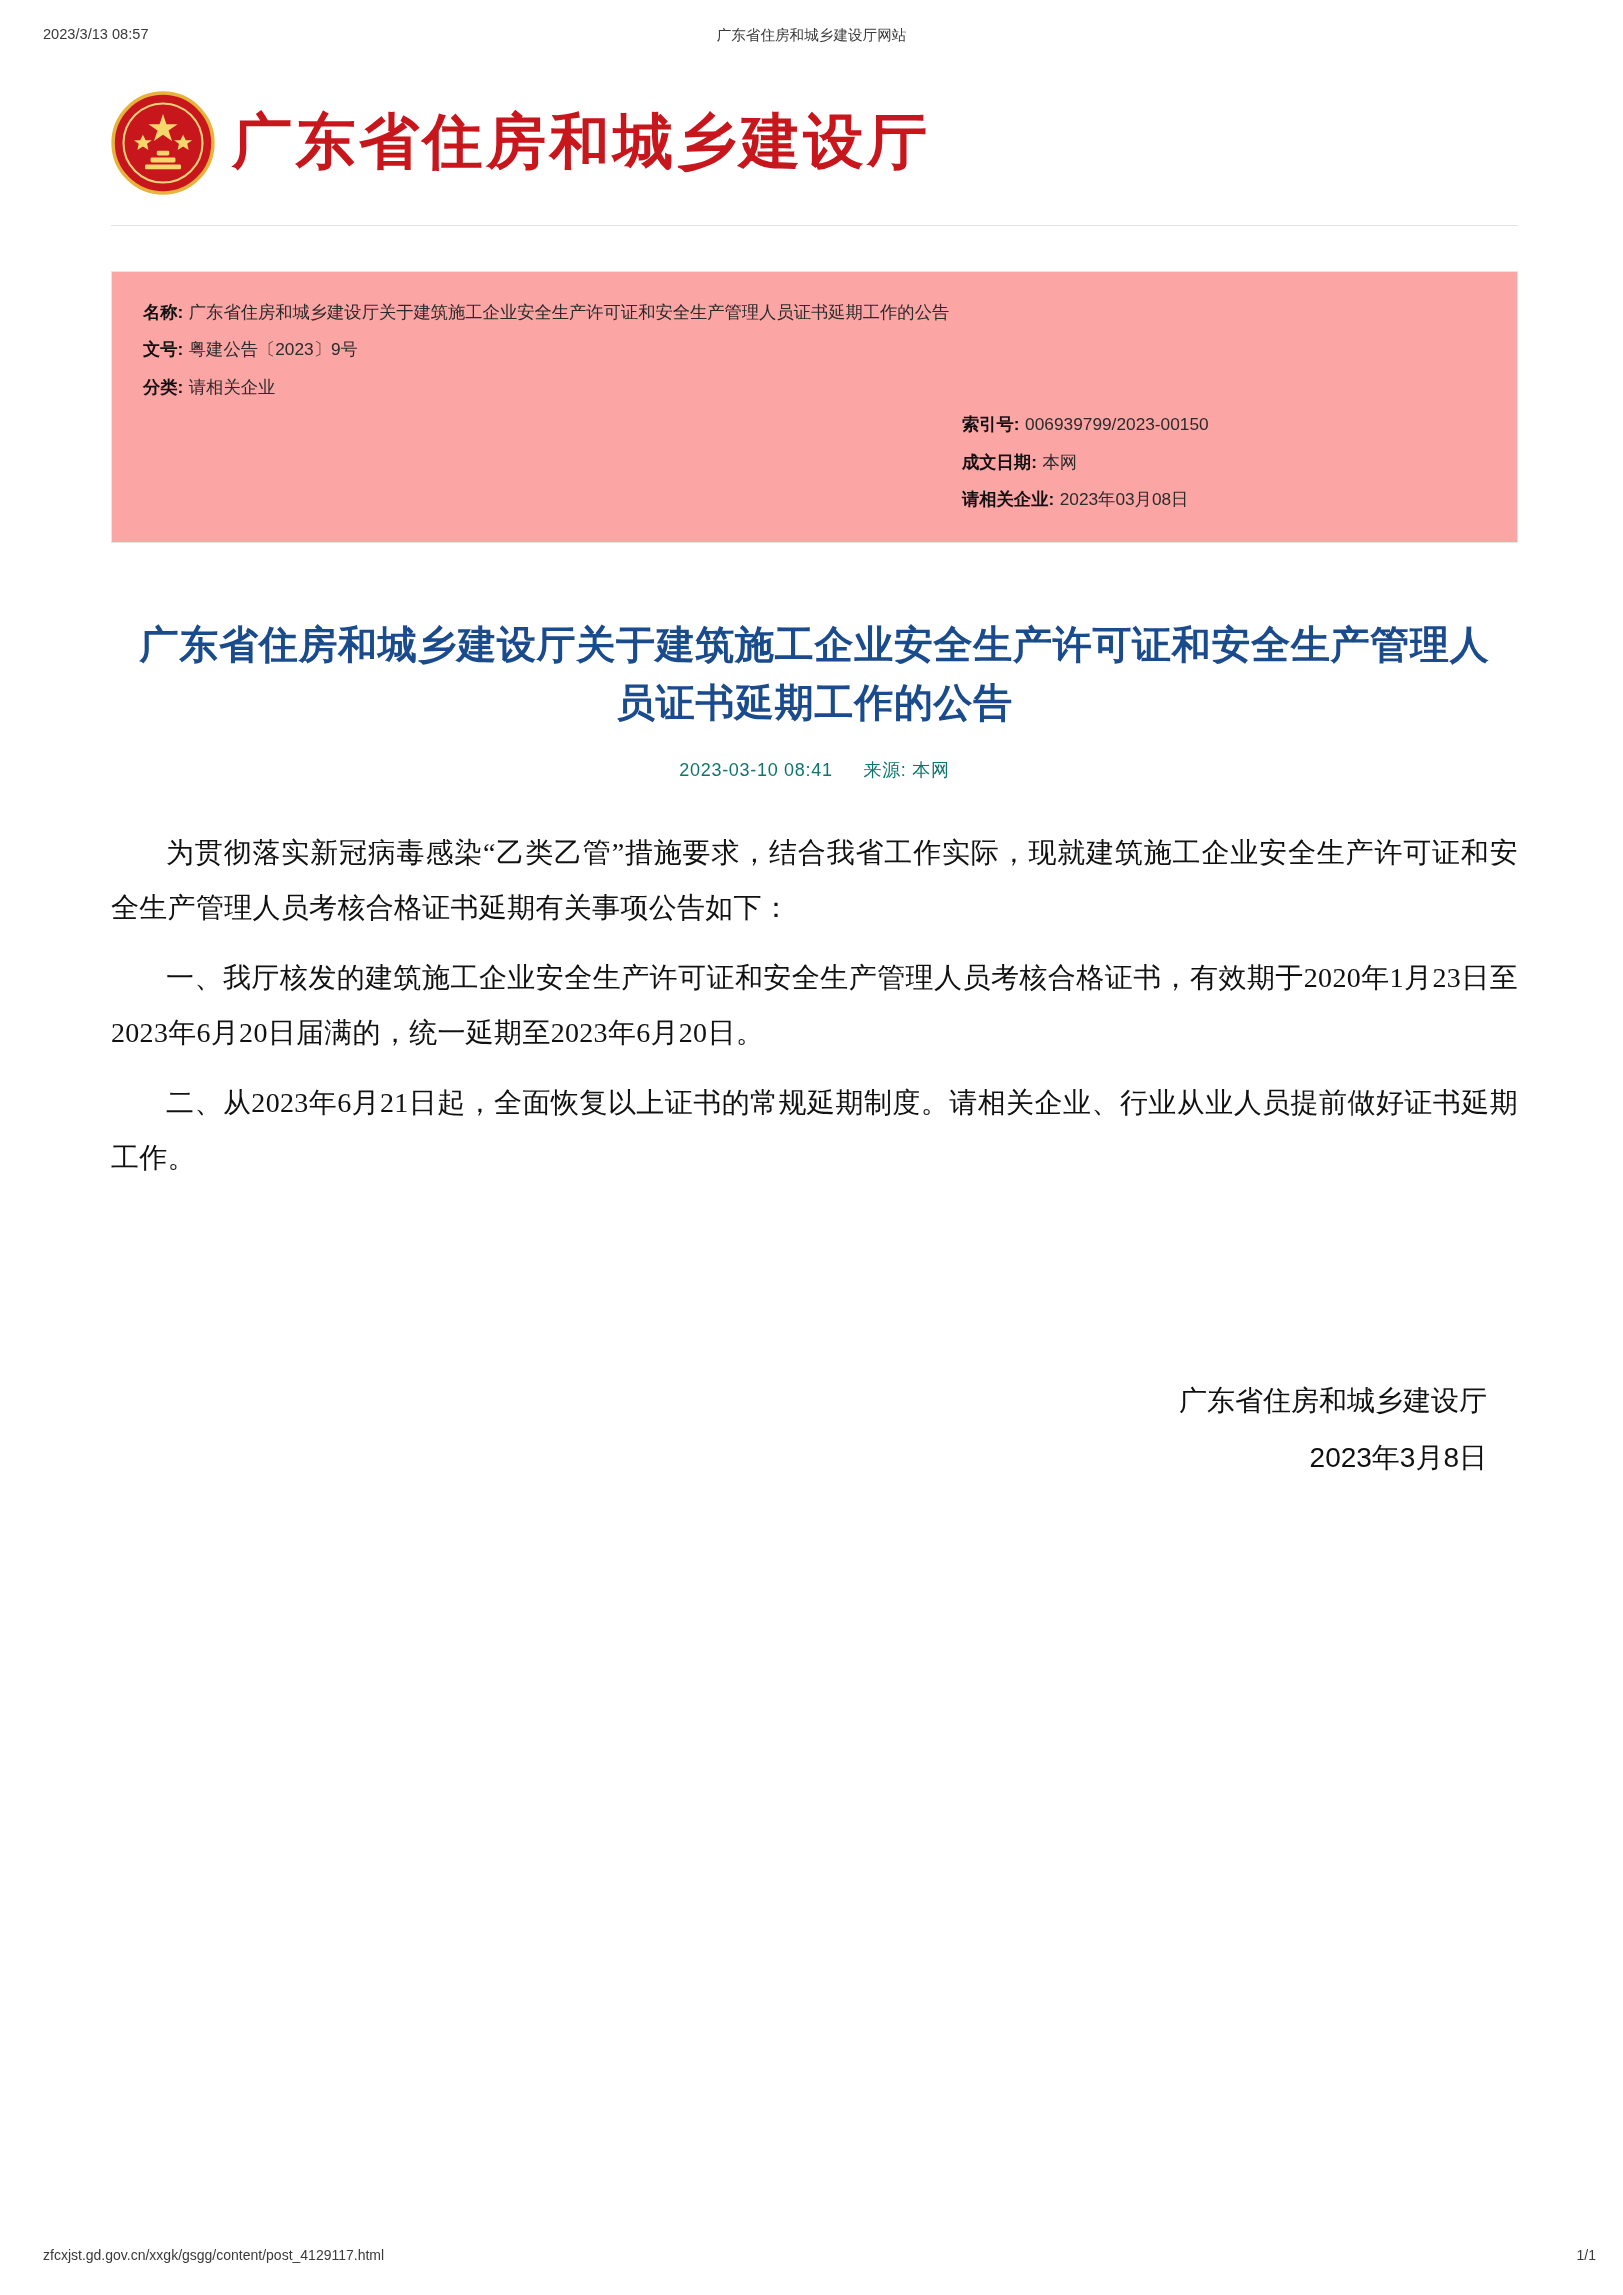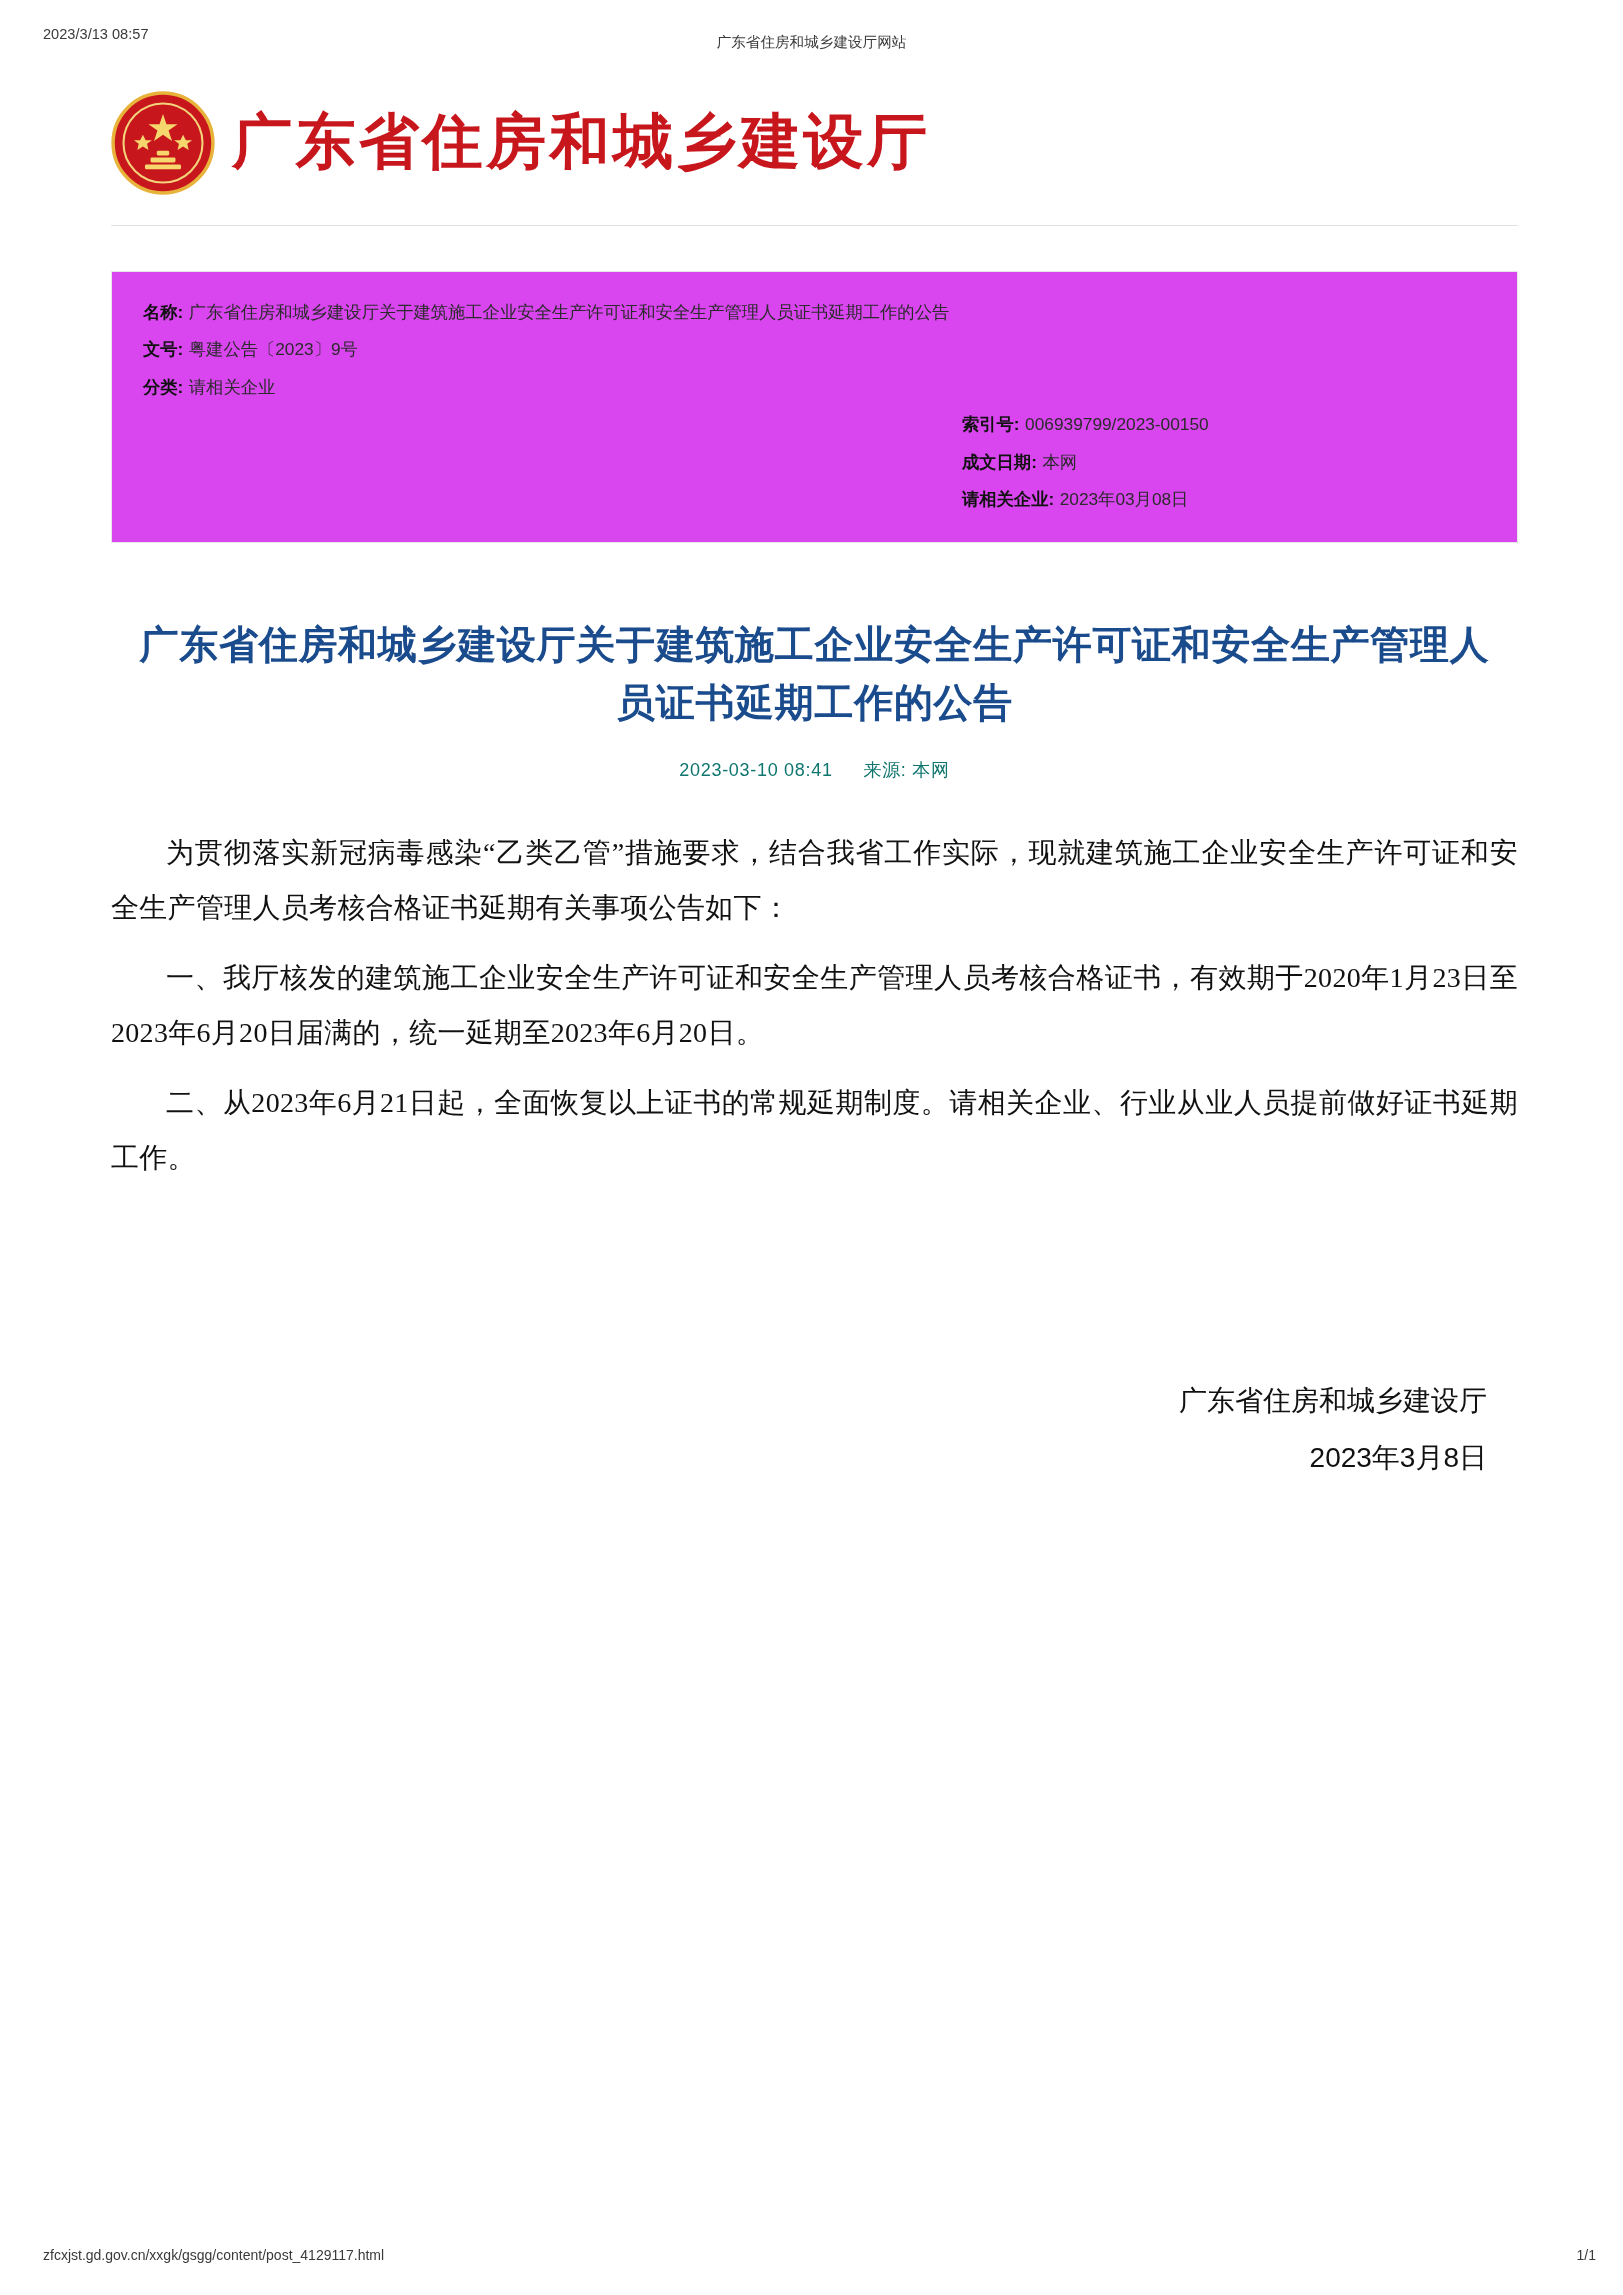--- a/index.html
+++ b/index.html
@@ -28,21 +28,21 @@
   }
   .print-head .ph-left {
     position: absolute;
     left: 43px;
     top: 0;
     white-space: nowrap;
   }
   .print-head .ph-center {
     position: absolute;
     left: 0;
-    top: 7px;
+    top: 0;
     width: 1623px;
     text-align: center;
     white-space: nowrap;
   }
   .print-foot {
     position: absolute;
     bottom: 29px;
     left: 0;
     width: 1623px;
     height: 19.4px;
@@ -95,21 +95,21 @@
     color: #c8161d;
     font-family: "DejaVu Sans", "Liberation Sans", sans-serif;
     white-space: nowrap;
   }
 
   
   .meta-box {
     position: relative;
     margin: 45px 0 0 0;
     border: 1.4px solid #e6e6e6;
-    background: #d946ef;
+    background: #fca5a5;
     padding: 23.6px 28px 21px 31px;
     min-height: 158px;
     box-sizing: border-box;
   }
   .meta-grid {
     position: relative;
     width: 100%;
   }
   .meta-col-left {
     width: 825px;

